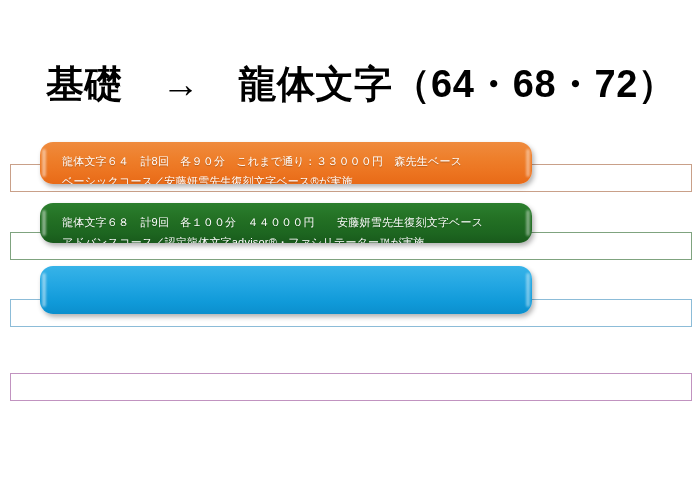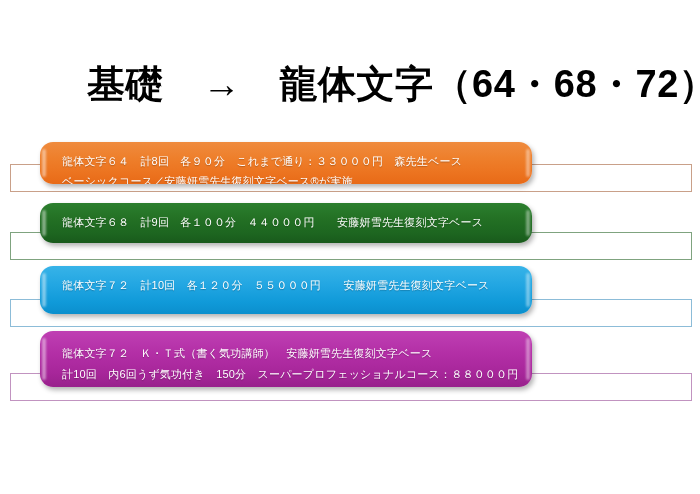--- a/index.html
+++ b/index.html
@@ -31,21 +31,20 @@
     left: 46px;
     top: 57px;
     width: 610px;
     height: 54px;
     font-size: 38px;
     line-height: 54px;
     font-weight: 700;
     letter-spacing: 0.5px;
     color: #000000;
     white-space: nowrap;
-    margin-left: 41px;
   }
 
   
   .ghost-rect {
     position: absolute;
     background: transparent;
     border: 1px solid #c9a089;
     box-sizing: border-box;
   }
 
@@ -120,28 +119,24 @@
 
   <div class="course-bar skin-orange" style="left:40px; top:142px; width:492px; height:42px;">
     <div class="bar-line">龍体文字６４　計8回　各９０分　これまで通り：３３０００円　森先生ベース</div>
     <div class="bar-line">ベーシックコース／安藤妍雪先生復刻文字ベース®が実施</div>
   </div>
 
   <div class="ghost-rect" style="left:10px; top:232px; width:682px; height:28px; border-color:#7fa37f;"></div>
 
   <div class="course-bar skin-green" style="left:40px; top:203px; width:492px; height:40px;">
     <div class="bar-line">龍体文字６８　計9回　各１００分　４４０００円　　安藤妍雪先生復刻文字ベース</div>
+    <div class="bar-line">アドバンスコース／認定龍体文字advisor®・ファシリテーター™が実施</div>
   </div>
 
   <div class="ghost-rect" style="left:10px; top:299px; width:682px; height:28px; border-color:#8cbcd8;"></div>
 
   <div class="course-bar skin-blue" style="left:40px; top:266px; width:492px; height:48px;">
-    <div class="bar-line">龍体文字７２　計10回　各１２０分　５５０００円　　安藤妍雪先生復刻文字ベース</div>
   </div>
 
   <div class="ghost-rect" style="left:10px; top:373px; width:682px; height:28px; border-color:#c193c0;"></div>
 
-  <div class="course-bar skin-purple" style="left:40px; top:331px; width:492px; height:56px; padding-top:12px;">
-    <div class="bar-line">龍体文字７２　Ｋ・Ｔ式（書く気功講師）　安藤妍雪先生復刻文字ベース</div>
-    <div class="bar-line" style="line-height:22px;">計10回　内6回うず気功付き　150分　スーパープロフェッショナルコース：８８０００円</div>
-  </div>
 
 </div>
 
 </body></html>

